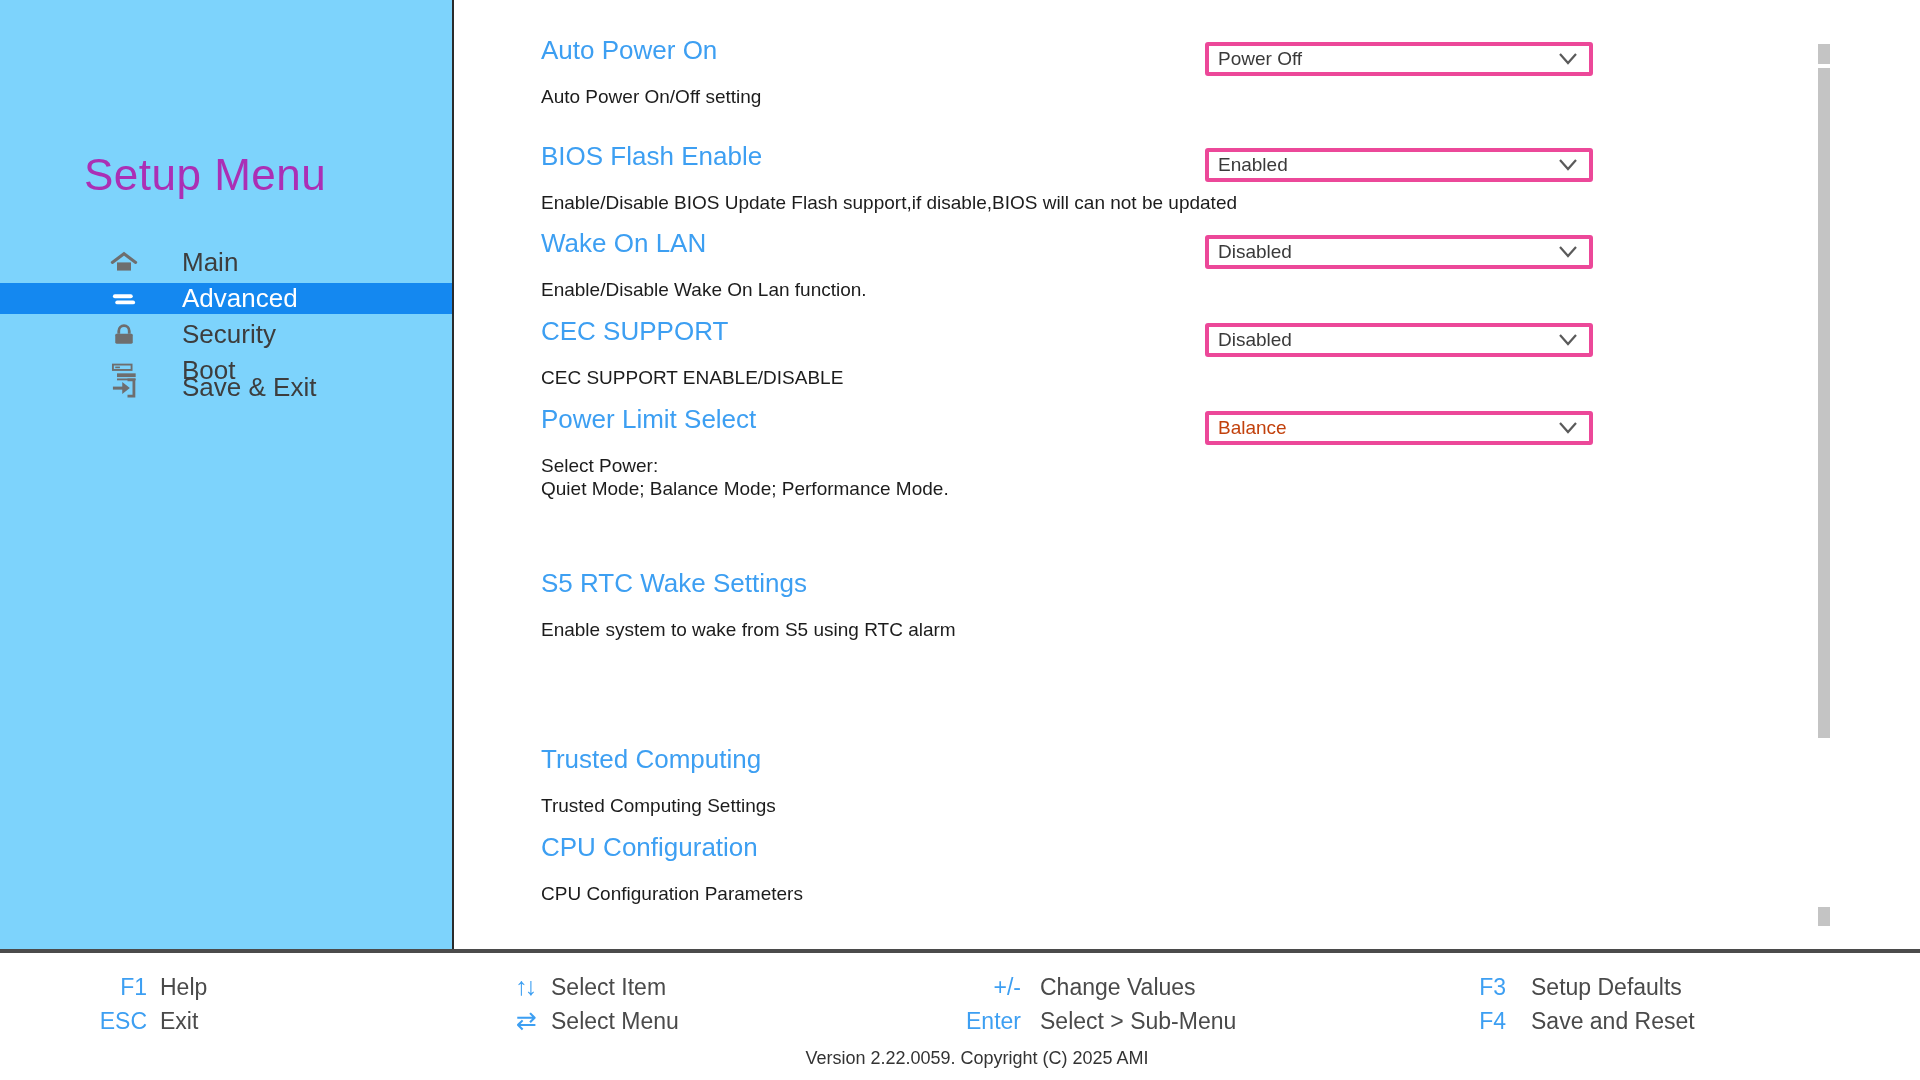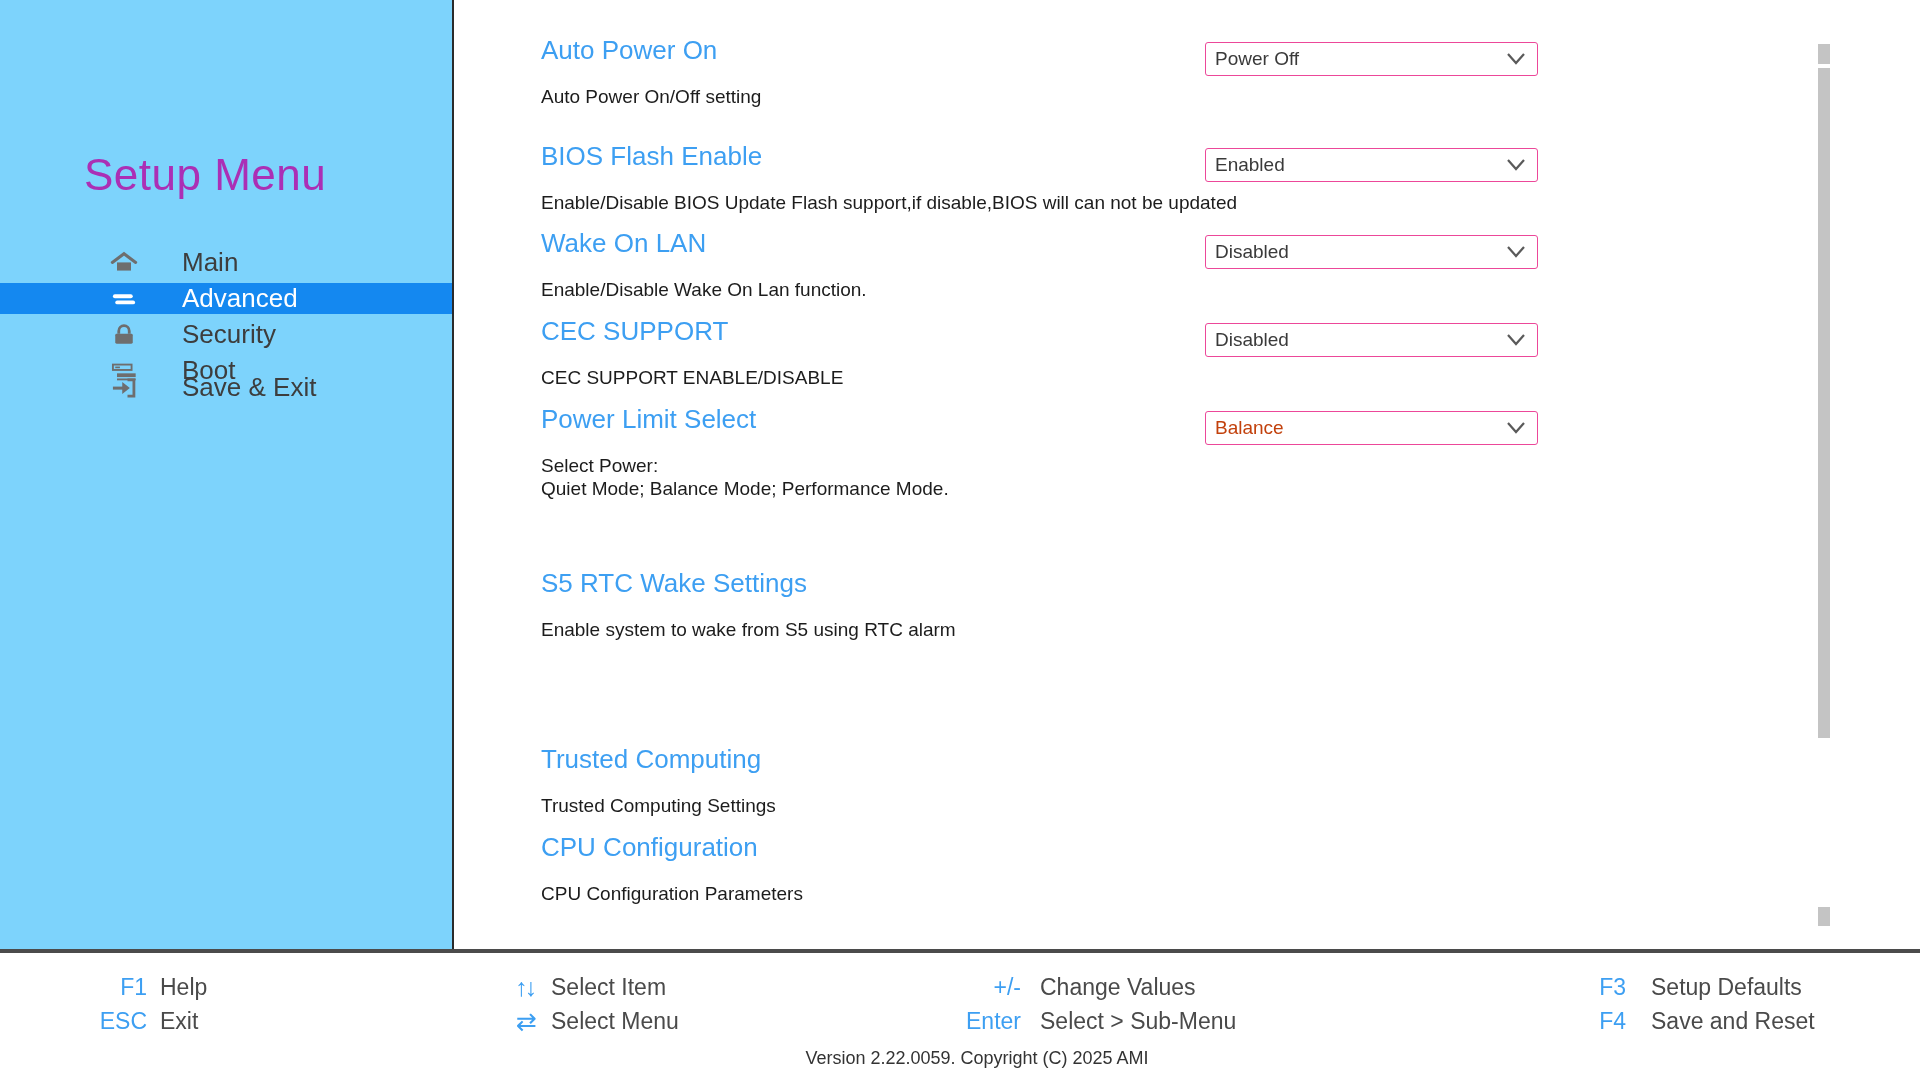--- a/index.html
+++ b/index.html
@@ -17,45 +17,45 @@
   .side-item.selected { background:#1488f0; }
   .side-item.selected .side-label { color:#ffffff; }
   .i-main { top:247px; } .i-adv { top:283px; } .i-sec { top:319px; } .i-boot { top:355px; } .i-save { top:372px; }
 
   
   .setting { position:absolute; left:541px; width:1030px; }
   .setting .s-title { font-size:26px; line-height:30px; color:#3d9ff2; cursor:pointer; display:inline-block; }
   .setting .s-desc { margin-top:20px; font-size:19px; line-height:23px; color:#1c1c1c; white-space:pre-line; }
   .r0{top:35px;} .r1{top:141px;} .r2{top:228px;} .r3{top:316px;} .r4{top:404px;}
   .r5{top:568px;} .r6{top:656px;} .r7{top:744px;} .r8{top:832px;}
-  .select { position:absolute; left:664px; top:7px; width:333px; height:34px; background:#fff;
-            border:1px solid #ec4899; border-radius:3px; display:flex; align-items:center;
+  .select { position:absolute; left:664px; top:7px; width:388px; height:34px; background:#fff;
+            border:4px solid #ec4899; border-radius:3px; display:flex; align-items:center;
             justify-content:space-between; padding:0 10px 0 9px; cursor:pointer; }
   .select .sel-val { font-size:19px; color:#3a3a3a; }
   .select .sel-val.accent { color:#c2410c; }
   .select svg { flex:0 0 auto; }
 
   
   .sb { position:absolute; left:1818px; width:12px; background:#c4c4c4; }
   .sb-a { top:44px; height:20px; }
   .sb-b { top:68px; height:670px; }
   .sb-c { top:907px; height:19px; }
 
   
   .footer-line { position:absolute; left:0; top:949px; width:1920px; height:4px; background:#4b4b4b; }
-  .hint { position:absolute; height:28px; display:flex; align-items:center; }
+  .hint { position:absolute; height:28px; display:flex; align-items:flex-end; }
   .hint .key { font-size:23px; color:#3d9ff2; text-align:right; }
   .hint .key.glyph { font-size:25px; letter-spacing:-3px; }
   .hint .lbl { font-size:23px; color:#4a4a4a; }
   .fr1 { top:973px; } .fr2 { top:1007px; }
   .c1 .key { width:80px; margin-right:13px; }
   .c2 .key { width:44px; margin-right:17px; }
   .c3 .key { width:90px; margin-right:19px; }
   .c4 .key { width:82px; margin-right:25px; }
-  .c1 { left:67px; } .c2 { left:490px; } .c3 { left:931px; } .c4 { left:1544px; }
+  .c1 { left:67px; } .c2 { left:490px; } .c3 { left:931px; } .c4 { left:1424px; }
   .version { position:absolute; left:17px; top:1048px; width:1920px; text-align:center;
              font-size:18px; color:#333333; }
 </style>
 </head>
 <body>
 
 <div class="app">
 
   <div class="sidebar">
     <div class="setup-title">Setup Menu</div>

